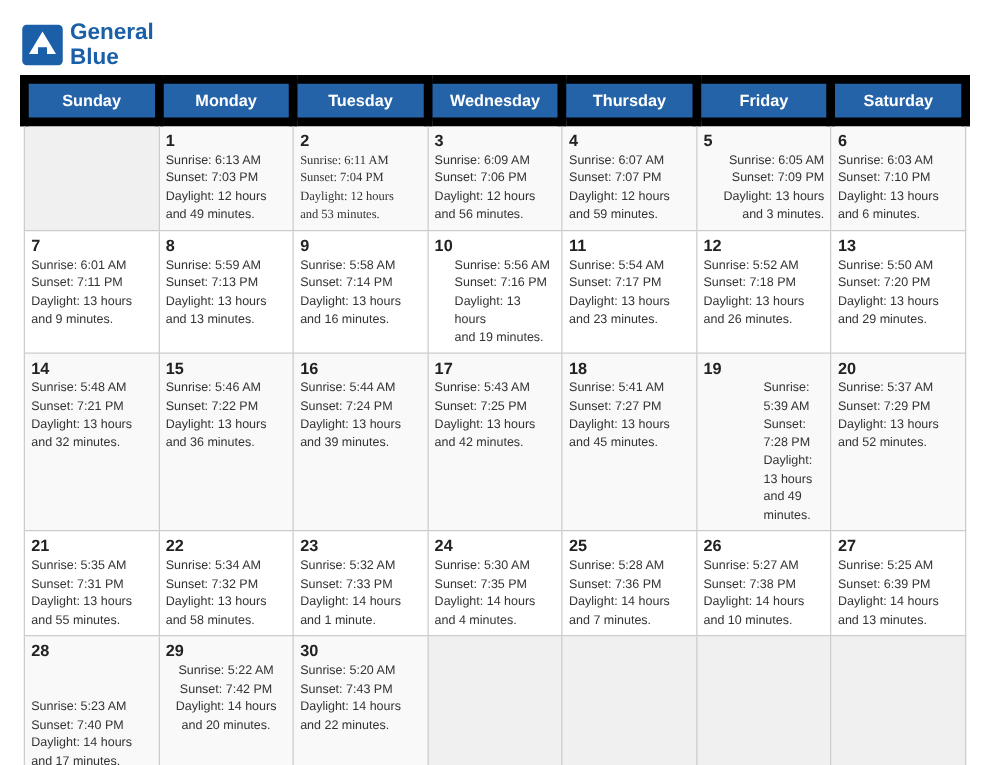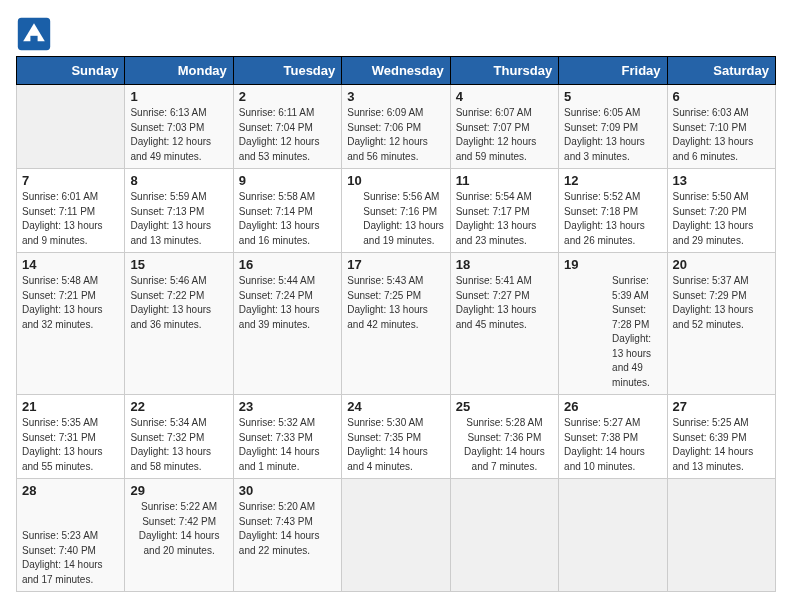--- a/index.html
+++ b/index.html
@@ -48,25 +48,25 @@
       font-weight: normal;
     }
     .calendar {
       width: 100%;
       border-collapse: collapse;
       font-size: 11px;
     }
     .calendar thead tr th {
       background: #2563a8;
       color: #fff;
-      text-align: right;
+      text-align: center;
       padding: 6px 6px;
       font-size: 13px;
       font-weight: bold;
-      border: 1px solid #000000;
+      border: 7px solid #000000;
     }
     .calendar tbody tr td {
       border: 1px solid #ccc;
       vertical-align: top;
       padding: 4px 5px;
       min-height: 70px;
       width: calc(100%/7);
       color: #333;
       background: #fff;
     }
@@ -97,20 +97,23 @@
 </head>
 <body>
 
 <div class="header">
   <div class="logo">
     <svg class="logo-icon" viewBox="0 0 40 40">
       <rect x="2" y="2" width="36" height="36" rx="4" fill="#1a5fa8"></rect>
       <polygon points="20,8 32,28 8,28" fill="white"></polygon>
       <rect x="16" y="22" width="8" height="8" fill="#1a5fa8"></rect>
     </svg>
+    <div class="logo-text">
+      <span>General</span><br><span style="color:#1a5fa8;">Blue</span>
+    </div>
   </div>
   <div class="title-block">
     <h1></h1>
     <h2></h2>
   </div>
 </div>
 
 <table class="calendar">
   <thead>
     <tr>
@@ -128,42 +131,42 @@
         <td class="empty-cell"></td>
         <td>
           <div class="day-number">1</div>
           <div class="day-info" style="white-space: pre-line;">Sunrise: 6:13 AM
 Sunset: 7:03 PM
 Daylight: 12 hours
 and 49 minutes.</div>
         </td>
         <td>
           <div class="day-number">2</div>
-          <div class="day-info" style="white-space: pre-line;">Sunrise: 6:11 AM
+          <div class="day-info" style="white-space: pre-line; font-family: Liberation Serif, serif;">Sunrise: 6:11 AM
 Sunset: 7:04 PM
 Daylight: 12 hours
 and 53 minutes.</div>
         </td>
         <td>
           <div class="day-number">3</div>
           <div class="day-info" style="white-space: pre-line;">Sunrise: 6:09 AM
 Sunset: 7:06 PM
 Daylight: 12 hours
 and 56 minutes.</div>
         </td>
         <td>
           <div class="day-number">4</div>
           <div class="day-info" style="white-space: pre-line;">Sunrise: 6:07 AM
 Sunset: 7:07 PM
 Daylight: 12 hours
 and 59 minutes.</div>
         </td>
         <td>
           <div class="day-number">5</div>
-          <div class="day-info" style="white-space: pre-line;">Sunrise: 6:05 AM
+          <div class="day-info" style="white-space: pre-line; text-align: right;">Sunrise: 6:05 AM
 Sunset: 7:09 PM
 Daylight: 13 hours
 and 3 minutes.</div>
         </td>
         <td>
           <div class="day-number">6</div>
           <div class="day-info" style="white-space: pre-line;">Sunrise: 6:03 AM
 Sunset: 7:10 PM
 Daylight: 13 hours
 and 6 minutes.</div>
@@ -295,21 +298,21 @@
         </td>
         <td>
           <div class="day-number">24</div>
           <div class="day-info" style="white-space: pre-line;">Sunrise: 5:30 AM
 Sunset: 7:35 PM
 Daylight: 14 hours
 and 4 minutes.</div>
         </td>
         <td>
           <div class="day-number">25</div>
-          <div class="day-info" style="white-space: pre-line; text-align: center;">Sunrise: 5:28 AM
+          <div class="day-info" style="white-space: pre-line;">Sunrise: 5:28 AM
 Sunset: 7:36 PM
 Daylight: 14 hours
 and 7 minutes.</div>
         </td>
         <td>
           <div class="day-number">26</div>
           <div class="day-info" style="white-space: pre-line;">Sunrise: 5:27 AM
 Sunset: 7:38 PM
 Daylight: 14 hours
 and 10 minutes.</div>

